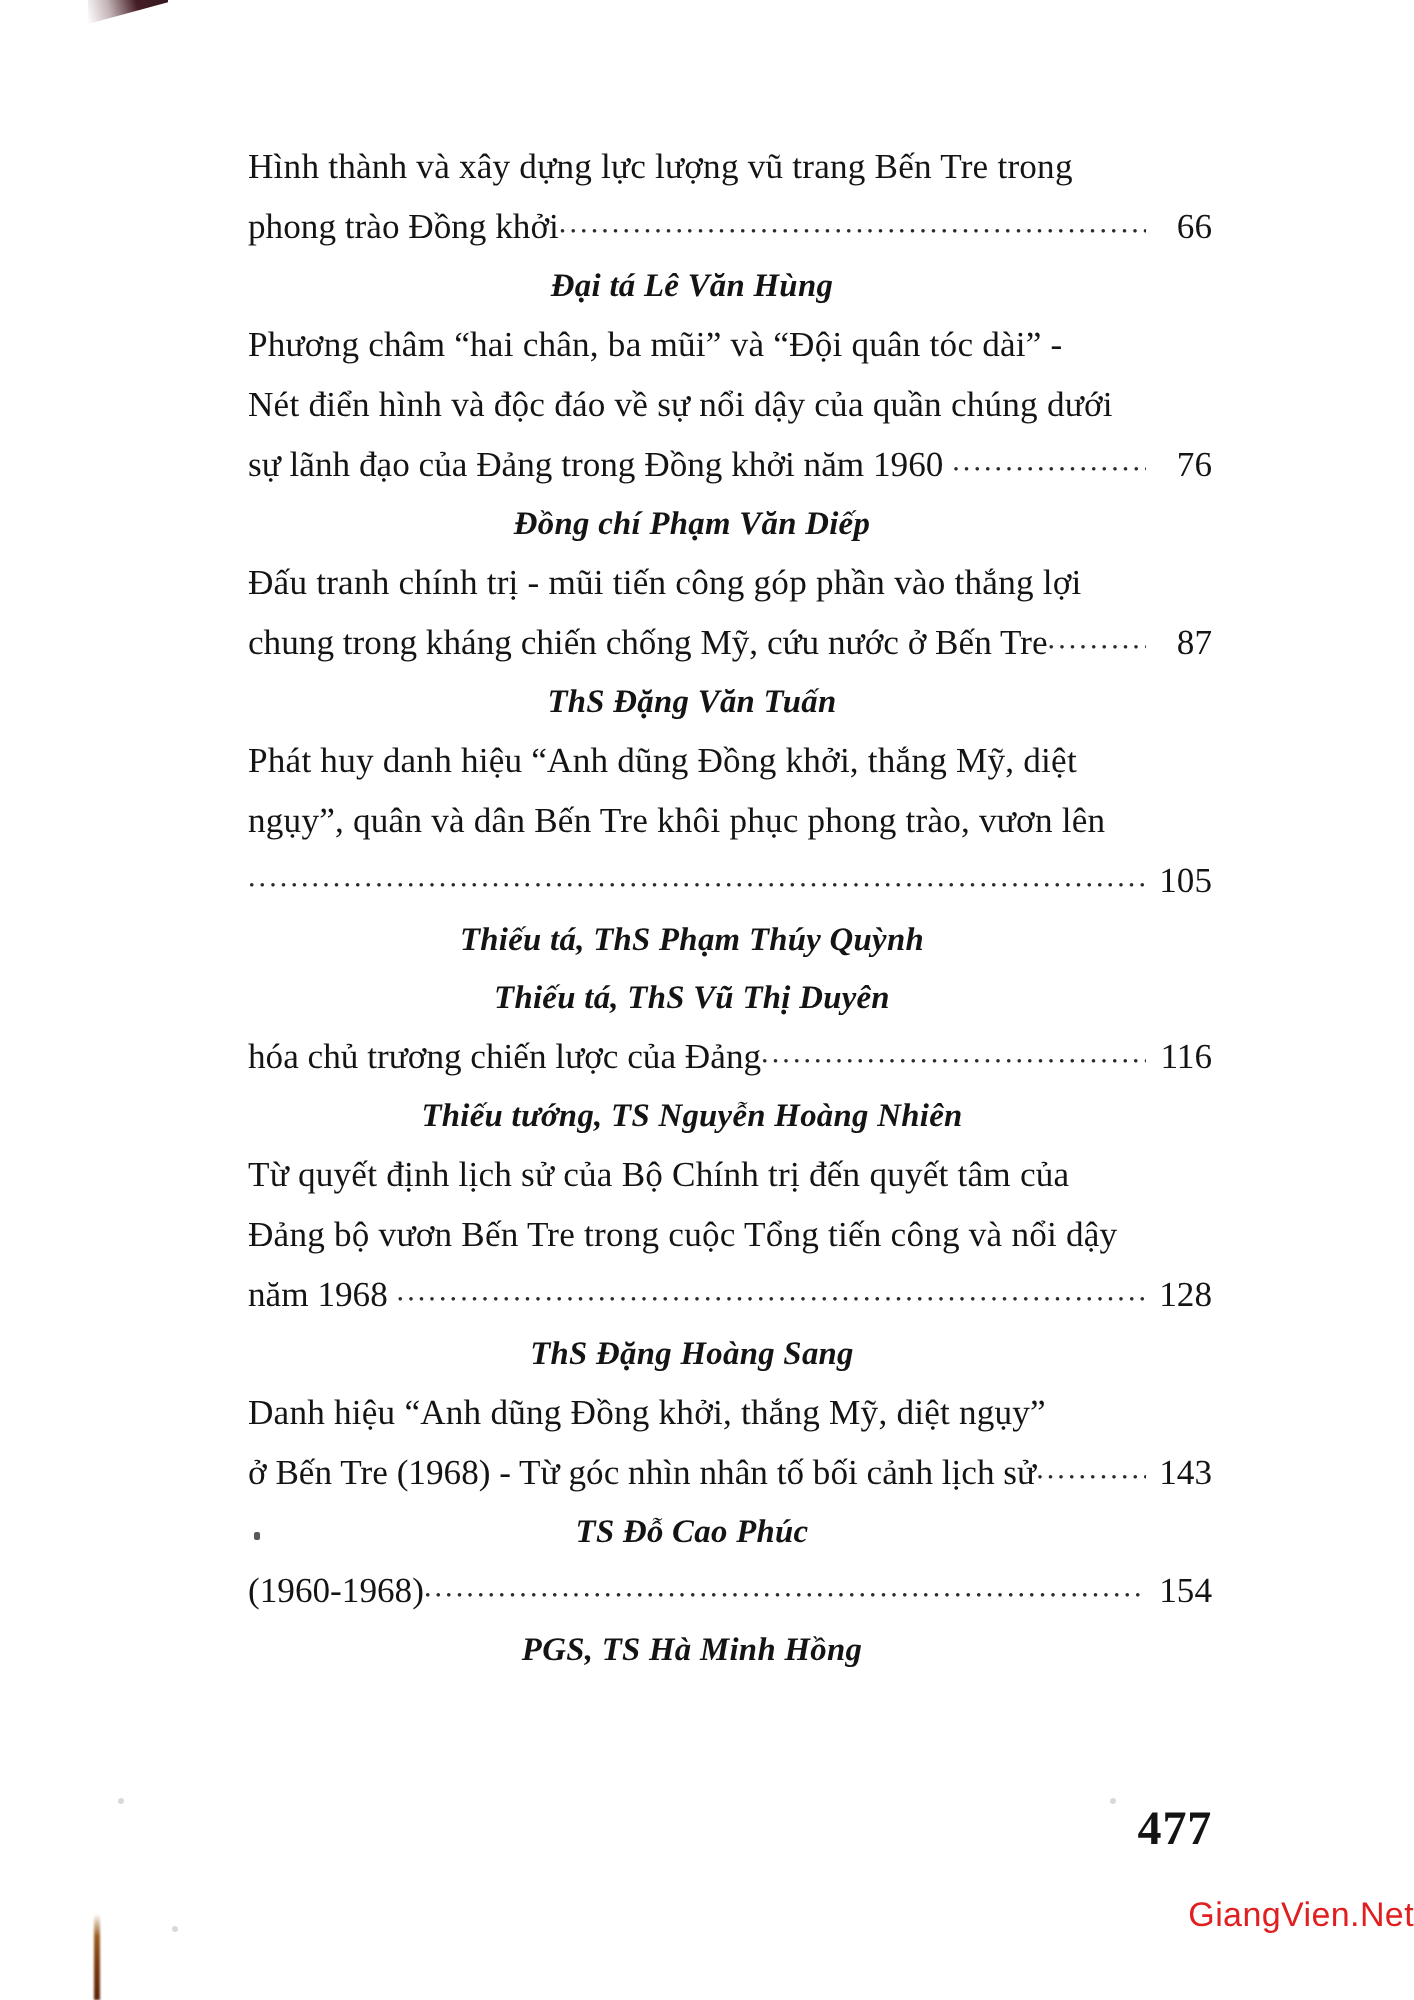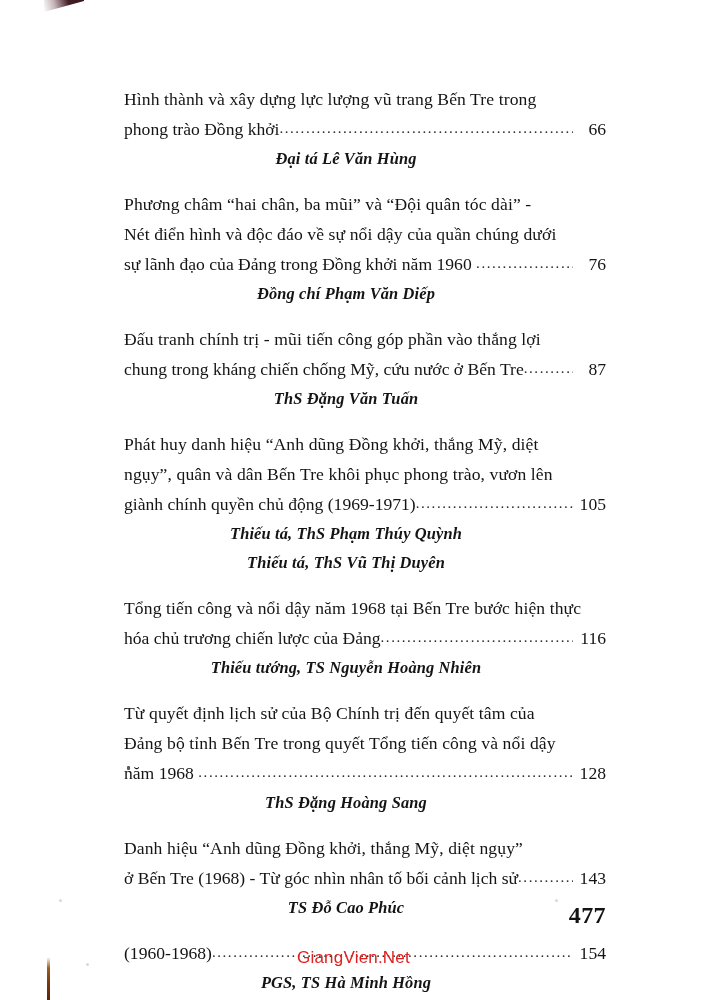--- a/index.html
+++ b/index.html
@@ -44,21 +44,21 @@
 
   
   #toc {
     position: absolute;
     left: 124px;
     top: 68px;
     width: 482px;
   }
 
   .entry {
-    margin: 16px 0 0 0;
+    margin: 0 0 0 0;
   }
   .entry-title {
     font-size: 17.6px;
     line-height: 30px;
     text-align: justify;
     text-justify: inter-word;
     margin: 0;
     letter-spacing: 0.1px;
   }
   
@@ -115,21 +115,21 @@
     font-weight: 600;
     letter-spacing: 0.4px;
   }
 
   
   #watermark {
     position: absolute;
     left: 0;
     top: 948px;
     width: 707px;
-    text-align: center;
+    text-align: right;
     font-family: "Liberation Sans", "DejaVu Sans", sans-serif;
     font-size: 17px;
     color: #e02020;
     letter-spacing: 0.2px;
   }
 </style>
 </head>
 <body>
 
 <div id="scan-wedge"></div>
@@ -171,43 +171,41 @@
         <span class="page">87</span>
       </div>
       <div class="authors">
         <div class="author-line">ThS Đặng Văn Tuấn</div>
       </div>
     </div>
     <div class="entry">
       <div class="entry-title">Phát huy danh hiệu “Anh dũng Đồng khởi, thắng Mỹ, diệt</div>
       <div class="entry-title">ngụy”, quân và dân Bến Tre khôi phục phong trào, vươn lên</div>
       <div class="lastline">
-        <span class="lead-text">giành chính quyền chủ động (1969-1971)</span>
         <span class="dots">...............................................................................................................................................................</span>
         <span class="page">105</span>
       </div>
       <div class="authors">
         <div class="author-line">Thiếu tá, ThS Phạm Thúy Quỳnh</div>
         <div class="author-line">Thiếu tá, ThS Vũ Thị Duyên</div>
       </div>
     </div>
     <div class="entry">
-      <div class="entry-title">Tổng tiến công và nổi dậy năm 1968 tại Bến Tre bước hiện thực</div>
       <div class="lastline">
         <span class="lead-text">hóa chủ trương chiến lược của Đảng</span>
         <span class="dots">...............................................................................................................................................................</span>
         <span class="page">116</span>
       </div>
       <div class="authors">
         <div class="author-line">Thiếu tướng, TS Nguyễn Hoàng Nhiên</div>
       </div>
     </div>
     <div class="entry">
       <div class="entry-title">Từ quyết định lịch sử của Bộ Chính trị đến quyết tâm của</div>
-      <div class="entry-title">Đảng bộ tỉnh Bến Tre trong quyết Tổng tiến công và nổi dậy</div>
+      <div class="entry-title">Đảng bộ vươn Bến Tre trong cuộc Tổng tiến công và nổi dậy</div>
       <div class="lastline">
         <span class="lead-text">năm 1968 </span>
         <span class="dots">...............................................................................................................................................................</span>
         <span class="page">128</span>
       </div>
       <div class="authors">
         <div class="author-line">ThS Đặng Hoàng Sang</div>
       </div>
     </div>
     <div class="entry">

